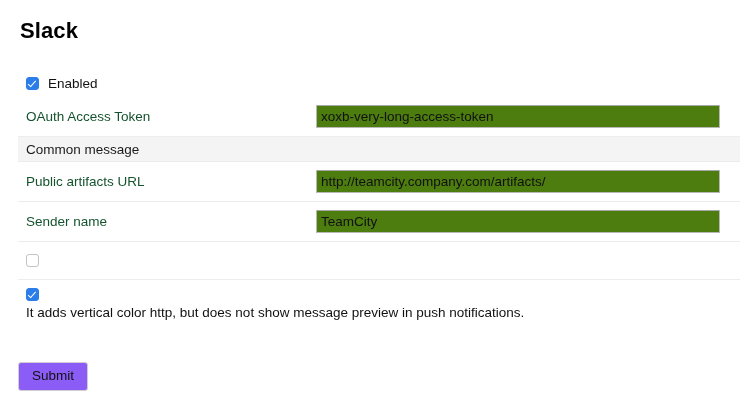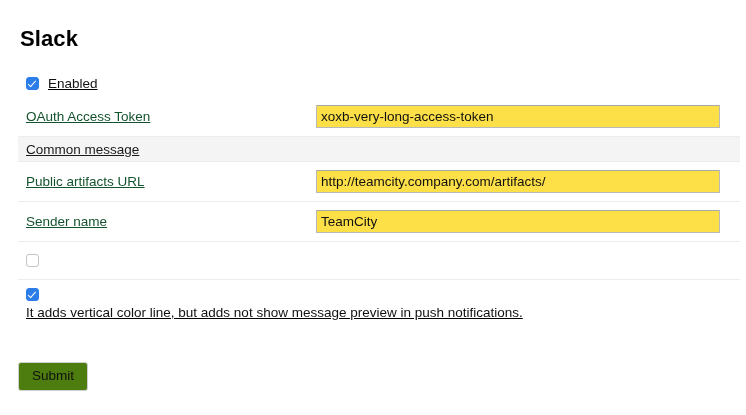--- a/index.html
+++ b/index.html
@@ -20,41 +20,40 @@
     position: relative;
     width: 746px;
     height: 415px;
     box-sizing: border-box;
   }
 
   
   .page-title {
     position: absolute;
     left: 20px;
-    top: 26px;
+    top: 18px;
     font-size: 22px;
     font-weight: bold;
     letter-spacing: 0.1px;
     line-height: 26px;
     color: #000;
   }
 
   
   .form-table {
     position: absolute;
     left: 18px;
     top: 70px;
     width: 722px;
     border-collapse: collapse;
     font-size: 13.5px;
   }
   .form-table td {
     padding: 0;
     vertical-align: middle;
-    text-decoration: underline;
   }
 
   
   .row-enabled td {
     height: 27px;
     padding-left: 8px;
   }
 
   
   .section-row td {
@@ -98,21 +97,21 @@
   
   .text-input {
     box-sizing: border-box;
     width: 404px;
     height: 23px;
     padding: 0 4px;
     margin: 0;
     font-family: "Liberation Sans", sans-serif;
     font-size: 13.5px;
     color: #111;
-    background: #fde047;
+    background: #4d7c0f;
     border: 1px solid #b9b9b9;
     border-top-color: #a8a8a8;
     border-radius: 1px;
     outline: none;
   }
 
   .cb-line {
     display: flex;
     align-items: center;
     gap: 9px;
@@ -163,21 +162,21 @@
   
   .submit-wrap {
     position: absolute;
     left: 18px;
     top: 362px;
   }
   .submit-btn {
     font-family: "Liberation Sans", sans-serif;
     font-size: 13.5px;
     color: #111;
-    background: #4d7c0f;
+    background: #8b5cf6;
     border: 1px solid #cfcfcf;
     border-radius: 3px;
     padding: 5px 13px 6px 13px;
     line-height: 16px;
     cursor: pointer;
   }
 </style>
 </head>
 <body>
 
@@ -234,21 +233,21 @@
       <tr class="check-row check-row-last">
         <td colspan="2">
           <label class="cb-line">
             <span class="cbox checked"></span>
           </label>
         </td>
       </tr>
 
       <tr>
         <td colspan="2">
-          <div class="helper-text">It adds vertical color line, but adds not show message preview in push notifications.</div>
+          <div class="helper-text">It adds vertical color http, but does not show message preview in push notifications.</div>
         </td>
       </tr>
 
     </tbody>
   </table>
 
   <div class="submit-wrap">
     <button class="submit-btn" type="button">Submit</button>
   </div>
 

